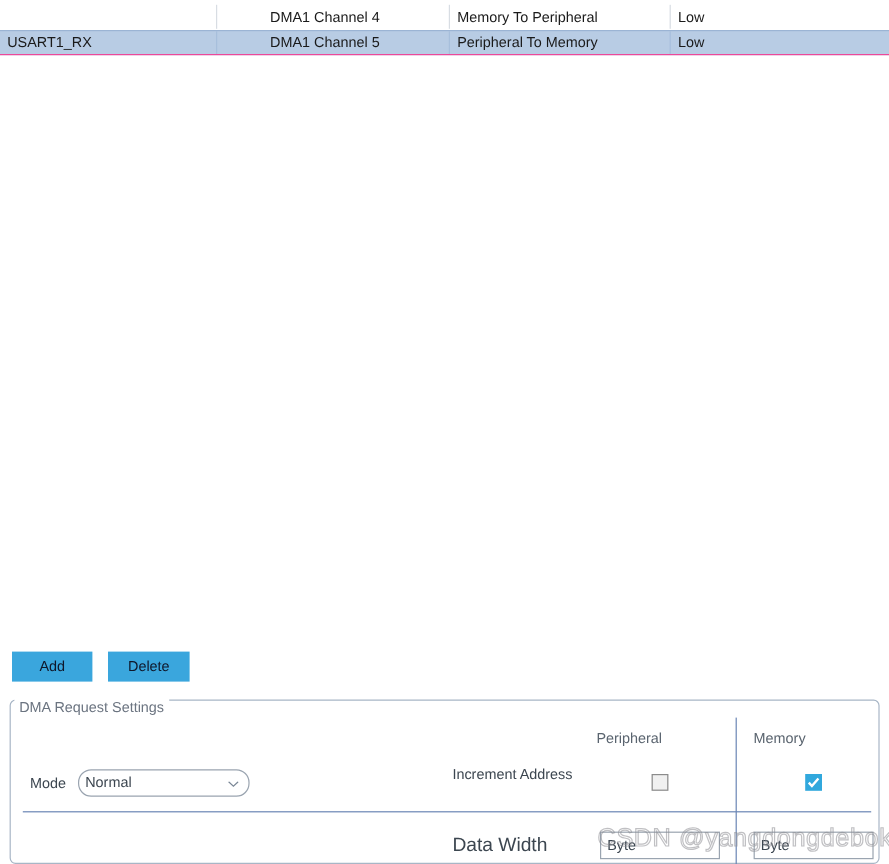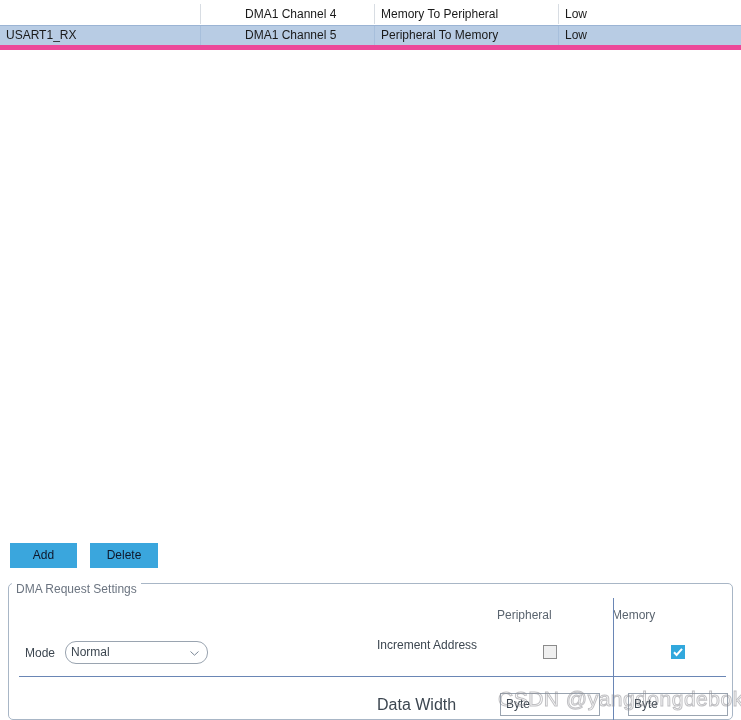--- a/index.html
+++ b/index.html
@@ -33,37 +33,37 @@
     left: 0;
     width: 741px;
     height: 20px;
     line-height: 20px;
   }
   .dma-row.row-0 { top: 4px; background: #ffffff; }
   .dma-row.row-1 {
     top: 25px;
     background: #b8cce4;
     border-top: 1px solid #9bb4d4;
-    border-bottom: 5px solid #ec4899;
+    border-bottom: 1px solid #ec4899;
     height: 19px;
     line-height: 19px;
   }
   .dma-cell {
     position: absolute;
     top: 0;
     height: 100%;
     font-size: 12px;
     color: #1a1a1a;
     white-space: nowrap;
     overflow: hidden;
     padding-left: 6px;
     box-sizing: border-box;
   }
   .dma-cell.c0 { left: 0px;   width: 190px; }
-  .dma-cell.c1 { left: 200px; width: 184px; border-left: 1px solid #d8dde3; padding-left: 44px; }
+  .dma-cell.c1 { left: 180px; width: 184px; border-left: 1px solid #d8dde3; padding-left: 44px; }
   .dma-cell.c2 { left: 374px; width: 184px; border-left: 1px solid #d8dde3; }
   .dma-cell.c3 { left: 558px; width: 183px; border-left: 1px solid #d8dde3; }
   .dma-row.row-1 .dma-cell.c1,
   .dma-row.row-1 .dma-cell.c2,
   .dma-row.row-1 .dma-cell.c3 { border-left: 1px solid #a7bfdc; }
 
   
   .flat-button {
     position: absolute;
     height: 25px;
@@ -105,21 +105,21 @@
 
   
   .col-header {
     position: absolute;
     top: 608px;
     font-size: 12px;
     color: #5a646f;
     white-space: nowrap;
   }
   #peripheral-header { left: 497px; width: 106px; }
-  #memory-header     { left: 612px; width: 106px; }
+  #memory-header     { left: 628px; width: 106px; }
 
   
   #column-divider {
     position: absolute;
     left: 613px;
     top: 598px;
     width: 1px;
     height: 122px;
     background: #6a86b5;
   }

